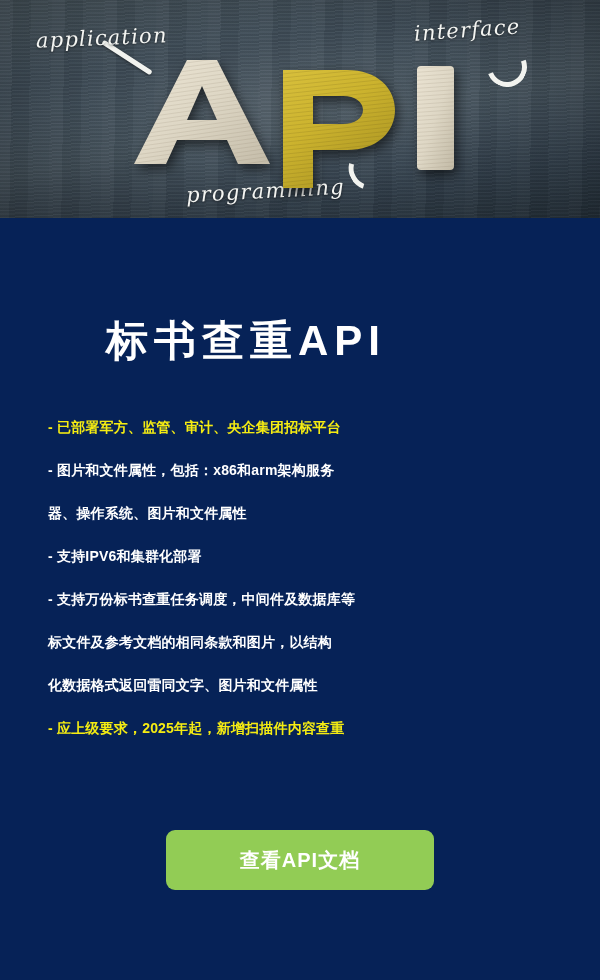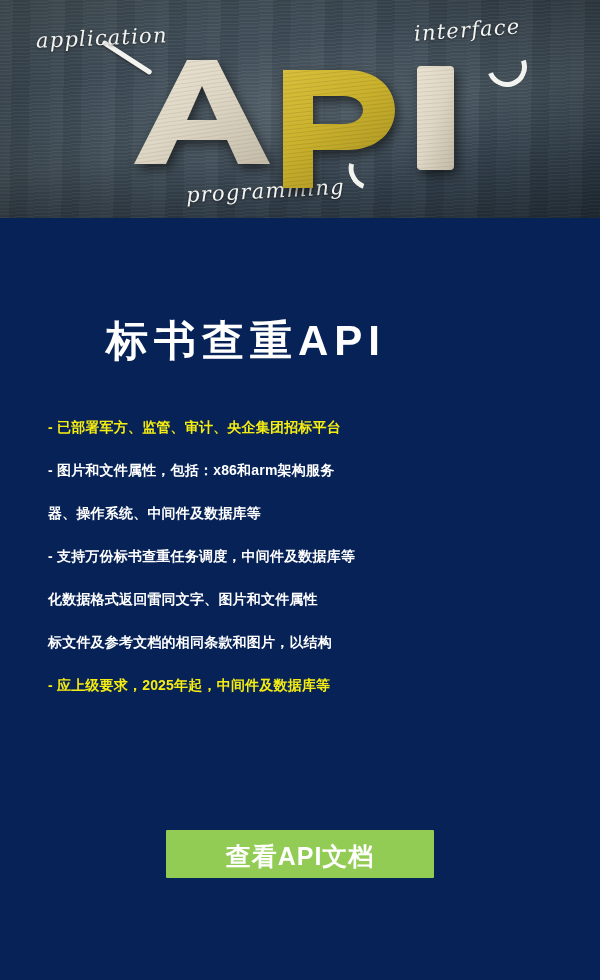--- a/index.html
+++ b/index.html
@@ -187,29 +187,29 @@
     position: absolute;
     left: 0;
     top: 612px;
     width: 600px;
     text-align: center;
   }
   .cta-button {
     display: inline-block;
     box-sizing: border-box;
     width: 268px;
-    height: 48px;
+    height: 60px;
     line-height: 52px;
     background: #92cc55;
     color: #ffffff;
-    font-size: 25px;
+    font-size: 20px;
     font-weight: bold;
     letter-spacing: 1px;
     border: none;
-    border-radius: 1px;
+    border-radius: 9px;
     cursor: pointer;
     font-family: "Liberation Sans", "DejaVu Sans", sans-serif;
     padding: 0;
   }
 </style>
 </head>
 <body>
 
 <div class="page">
 
@@ -274,24 +274,25 @@
     </div>
   </div>
 
   <div class="content">
 
     <h1 class="headline">标书查重API</h1>
 
     <div class="bullets">
       <p class="bullet accent">- 已部署军方、监管、审计、央企集团招标平台</p>
       <p class="bullet">- 图片和文件属性，包括：x86和arm架构服务</p>
-      <p class="bullet">器、操作系统、中间件及数据库等</p>
+      <p class="bullet">器、操作系统、图片和文件属性</p>
+      <p class="bullet">- 支持IPV6和集群化部署</p>
       <p class="bullet">- 支持万份标书查重任务调度，中间件及数据库等</p>
+      <p class="bullet">标文件及参考文档的相同条款和图片，以结构</p>
       <p class="bullet">化数据格式返回雷同文字、图片和文件属性</p>
-      <p class="bullet">标文件及参考文档的相同条款和图片，以结构</p>
-      <p class="bullet accent">- 应上级要求，2025年起，中间件及数据库等</p>
+      <p class="bullet accent">- 应上级要求，2025年起，新增扫描件内容查重</p>
     </div>
 
     <div class="cta-wrap">
       <button class="cta-button">查看API文档</button>
     </div>
   </div>
 </div>
 
 </body></html>

